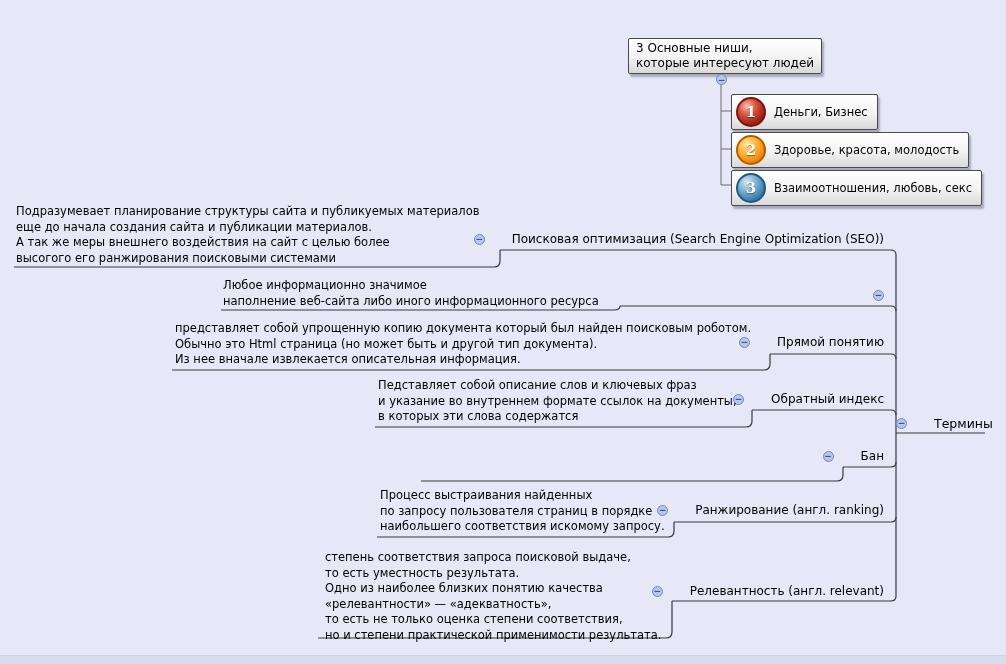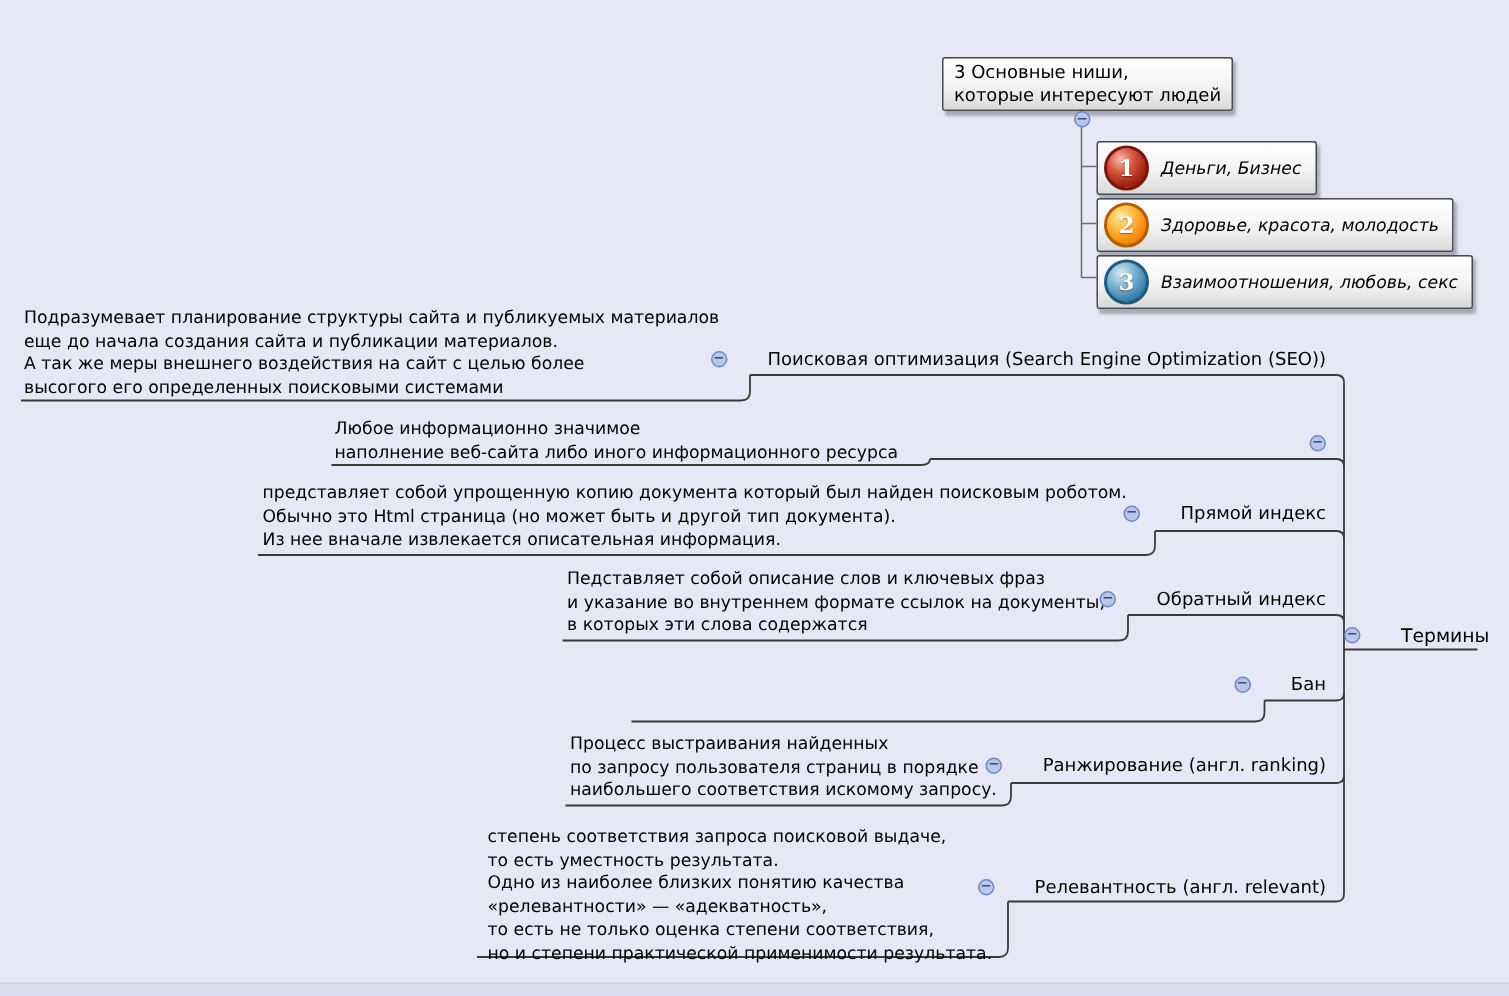--- a/index.html
+++ b/index.html
@@ -15,21 +15,21 @@
   
   .box{
     position:absolute; display:inline-flex; align-items:center; gap:8px;
     background:linear-gradient(#ffffff 0%, #f3f3f3 55%, #d9d9d9 100%);
     border:1px solid #4a4a4a; border-radius:2px;
     box-shadow:2px 3px 2px rgba(108,108,124,.5);
     padding:2px 9px 2px 4px; white-space:nowrap;
   }
   .topic-box{padding:2px 7px;}
   .box-text{font-size:12px; line-height:15px; white-space:pre-line;}
-  .niche-label{font-size:11.5px;font-style:italic;}
+  .niche-label{font-size:11.5px;}
 
   
   .sphere{
     width:26px; height:26px; border-radius:50%; flex:0 0 auto;
     display:flex; align-items:center; justify-content:center;
     font-family:"DejaVu Serif","Liberation Serif",serif; font-weight:bold;
     font-size:15px; color:#fff; text-shadow:0 1px 1px rgba(0,0,0,.45);
   }
   .s-red{border:2px solid #7c150d; background:radial-gradient(circle at 35% 28%, #f6c0ae 0%, #d8543c 35%, #a02315 70%, #7c150d 100%);}
   .s-orange{border:2px solid #b35c00; background:radial-gradient(circle at 35% 28%, #ffe9a0 0%, #ffb237 40%, #ef8206 75%, #c86a00 100%);}
@@ -116,21 +116,21 @@
 
   <div class="term" style="right:122px; top:231px;">
     <span class="collapse">−</span>
     <span class="term-label">Поисковая оптимизация (Search Engine Optimization (SEO))</span>
   </div>
   <div class="term" style="right:122px; top:287px;">
     <span class="collapse">−</span>
   </div>
   <div class="term" style="right:122px; top:334px;">
     <span class="collapse">−</span>
-    <span class="term-label">Прямой индекс</span>
+    <span class="term-label">Прямой понятию</span>
   </div>
   <div class="term" style="right:122px; top:391px;">
     <span class="collapse">−</span>
     <span class="term-label">Обратный индекс</span>
   </div>
   <div class="term" style="right:122px; top:448px;">
     <span class="collapse">−</span>
     <span class="term-label">Бан</span>
   </div>
   <div class="term" style="right:122px; top:502px;">
@@ -138,21 +138,21 @@
     <span class="term-label">Ранжирование (англ. ranking)</span>
   </div>
   <div class="term" style="right:122px; top:583px;">
     <span class="collapse">−</span>
     <span class="term-label">Релевантность (англ. relevant)</span>
   </div>
 
   <div class="desc" style="left:16px;  top:204px;">Подразумевает планирование структуры сайта и публикуемых материалов
 еще до начала создания сайта и публикации материалов.
 А так же меры внешнего воздействия на сайт с целью более
-высогого его определенных поисковыми системами</div>
+высогого его ранжирования поисковыми системами</div>
   <div class="desc" style="left:223px; top:278px;">Любое информационно значимое
 наполнение веб-сайта либо иного информационного ресурса</div>
   <div class="desc" style="left:175px; top:321px;">представляет собой упрощенную копию документа который был найден поисковым роботом.
 Обычно это Html страница (но может быть и другой тип документа).
 Из нее вначале извлекается описательная информация.</div>
   <div class="desc" style="left:378px; top:378px;">Педставляет собой описание слов и ключевых фраз
 и указание во внутреннем формате ссылок на документы,
 в которых эти слова содержатся</div>
   <div class="desc" style="left:380px; top:488px;">Процесс выстраивания найденных
 по запросу пользователя страниц в порядке

